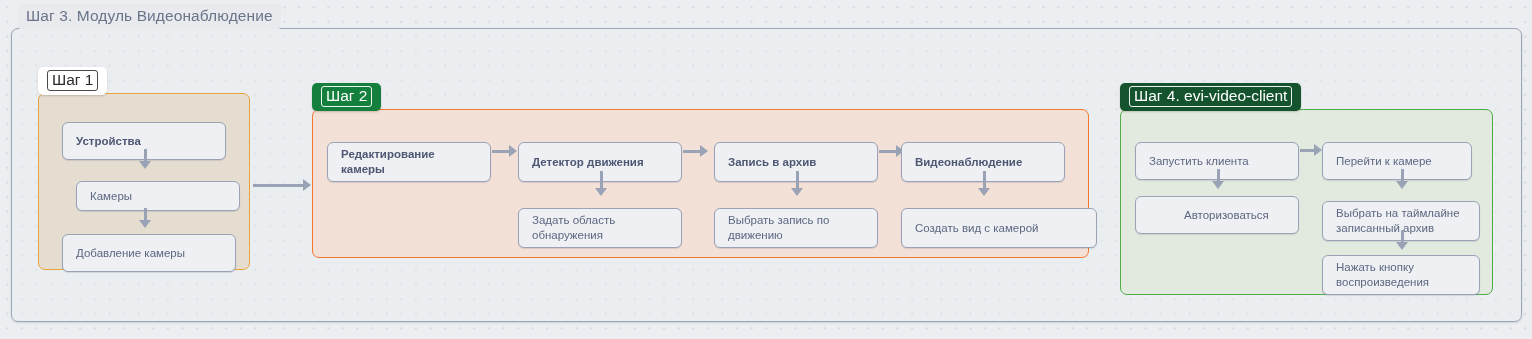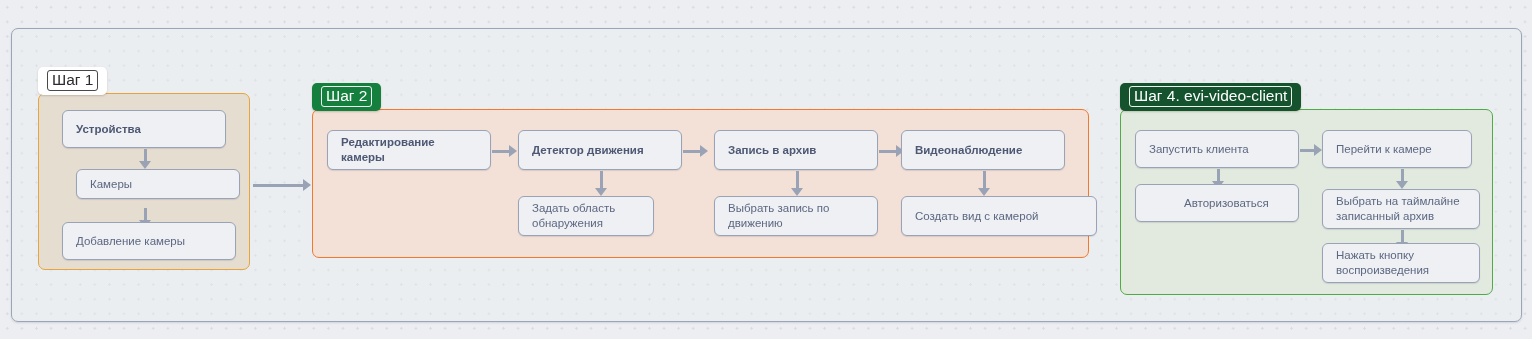--- a/index.html
+++ b/index.html
@@ -91,20 +91,21 @@
     background: #eef0f4;
     border: 1.4px solid #9aa3b5;
     border-radius: 6px;
     color: #5d6781;
     font-size: 11.5px;
     line-height: 15px;
     display: flex;
     align-items: center;
     padding: 4px 13px;
     box-shadow: 0 1px 1px rgba(90,100,125,.18);
+    margin-top: 12px;
   }
   .node.bold { font-weight: bold; color: #4e5873; }
   .node .txt { white-space: pre-line; }
 
   
   .arrow { position: absolute; }
   .arrow .line { position: absolute; background: #9aa3b5; }
   .arrow .head {
     position: absolute; width: 0; height: 0;
   }
@@ -118,20 +119,21 @@
     top: 0; border-top: 6px solid transparent;
     border-bottom: 6px solid transparent; border-left: 8px solid #9aa3b5;
   }
 </style>
 </head>
 <body>
 
 <div id="root">
 
   <div class="outer-frame"></div>
+  <div class="outer-title">Шаг 3. Модуль Видеонаблюдение</div>
 
   <div class="group g-step1">
     <div class="group-badge">
       <span class="badge-inner">Шаг 1</span>
     </div>
   </div>
 
   <div class="node bold" style="left:62px; top:110px; width:164px; height:38px;">
     <span class="txt">Устройства</span>
   </div>
@@ -188,21 +190,21 @@
   </div>
 
   <div class="node bold" style="left:901px; top:130px; width:164px; height:40px;">
     <span class="txt">Видеонаблюдение</span>
   </div>
 
   <div class="arrow down" style="left:595px; top:171px; width:11px; height:25px;">
     <div class="line" style="height:18px;"></div>
     <div class="head" style="top:17px;"></div>
   </div>
-  <div class="node" style="left:518px; top:196px; width:136px; height:40px;">
+  <div class="node" style="left:518px; top:196px; width:164px; height:40px;">
     <span class="txt">Задать область
 обнаружения</span>
   </div>
 
   <div class="arrow down" style="left:791px; top:171px; width:11px; height:25px;">
     <div class="line" style="height:18px;"></div>
     <div class="head" style="top:17px;"></div>
   </div>
   <div class="node" style="left:714px; top:196px; width:164px; height:40px;">
     <span class="txt">Выбрать запись по

